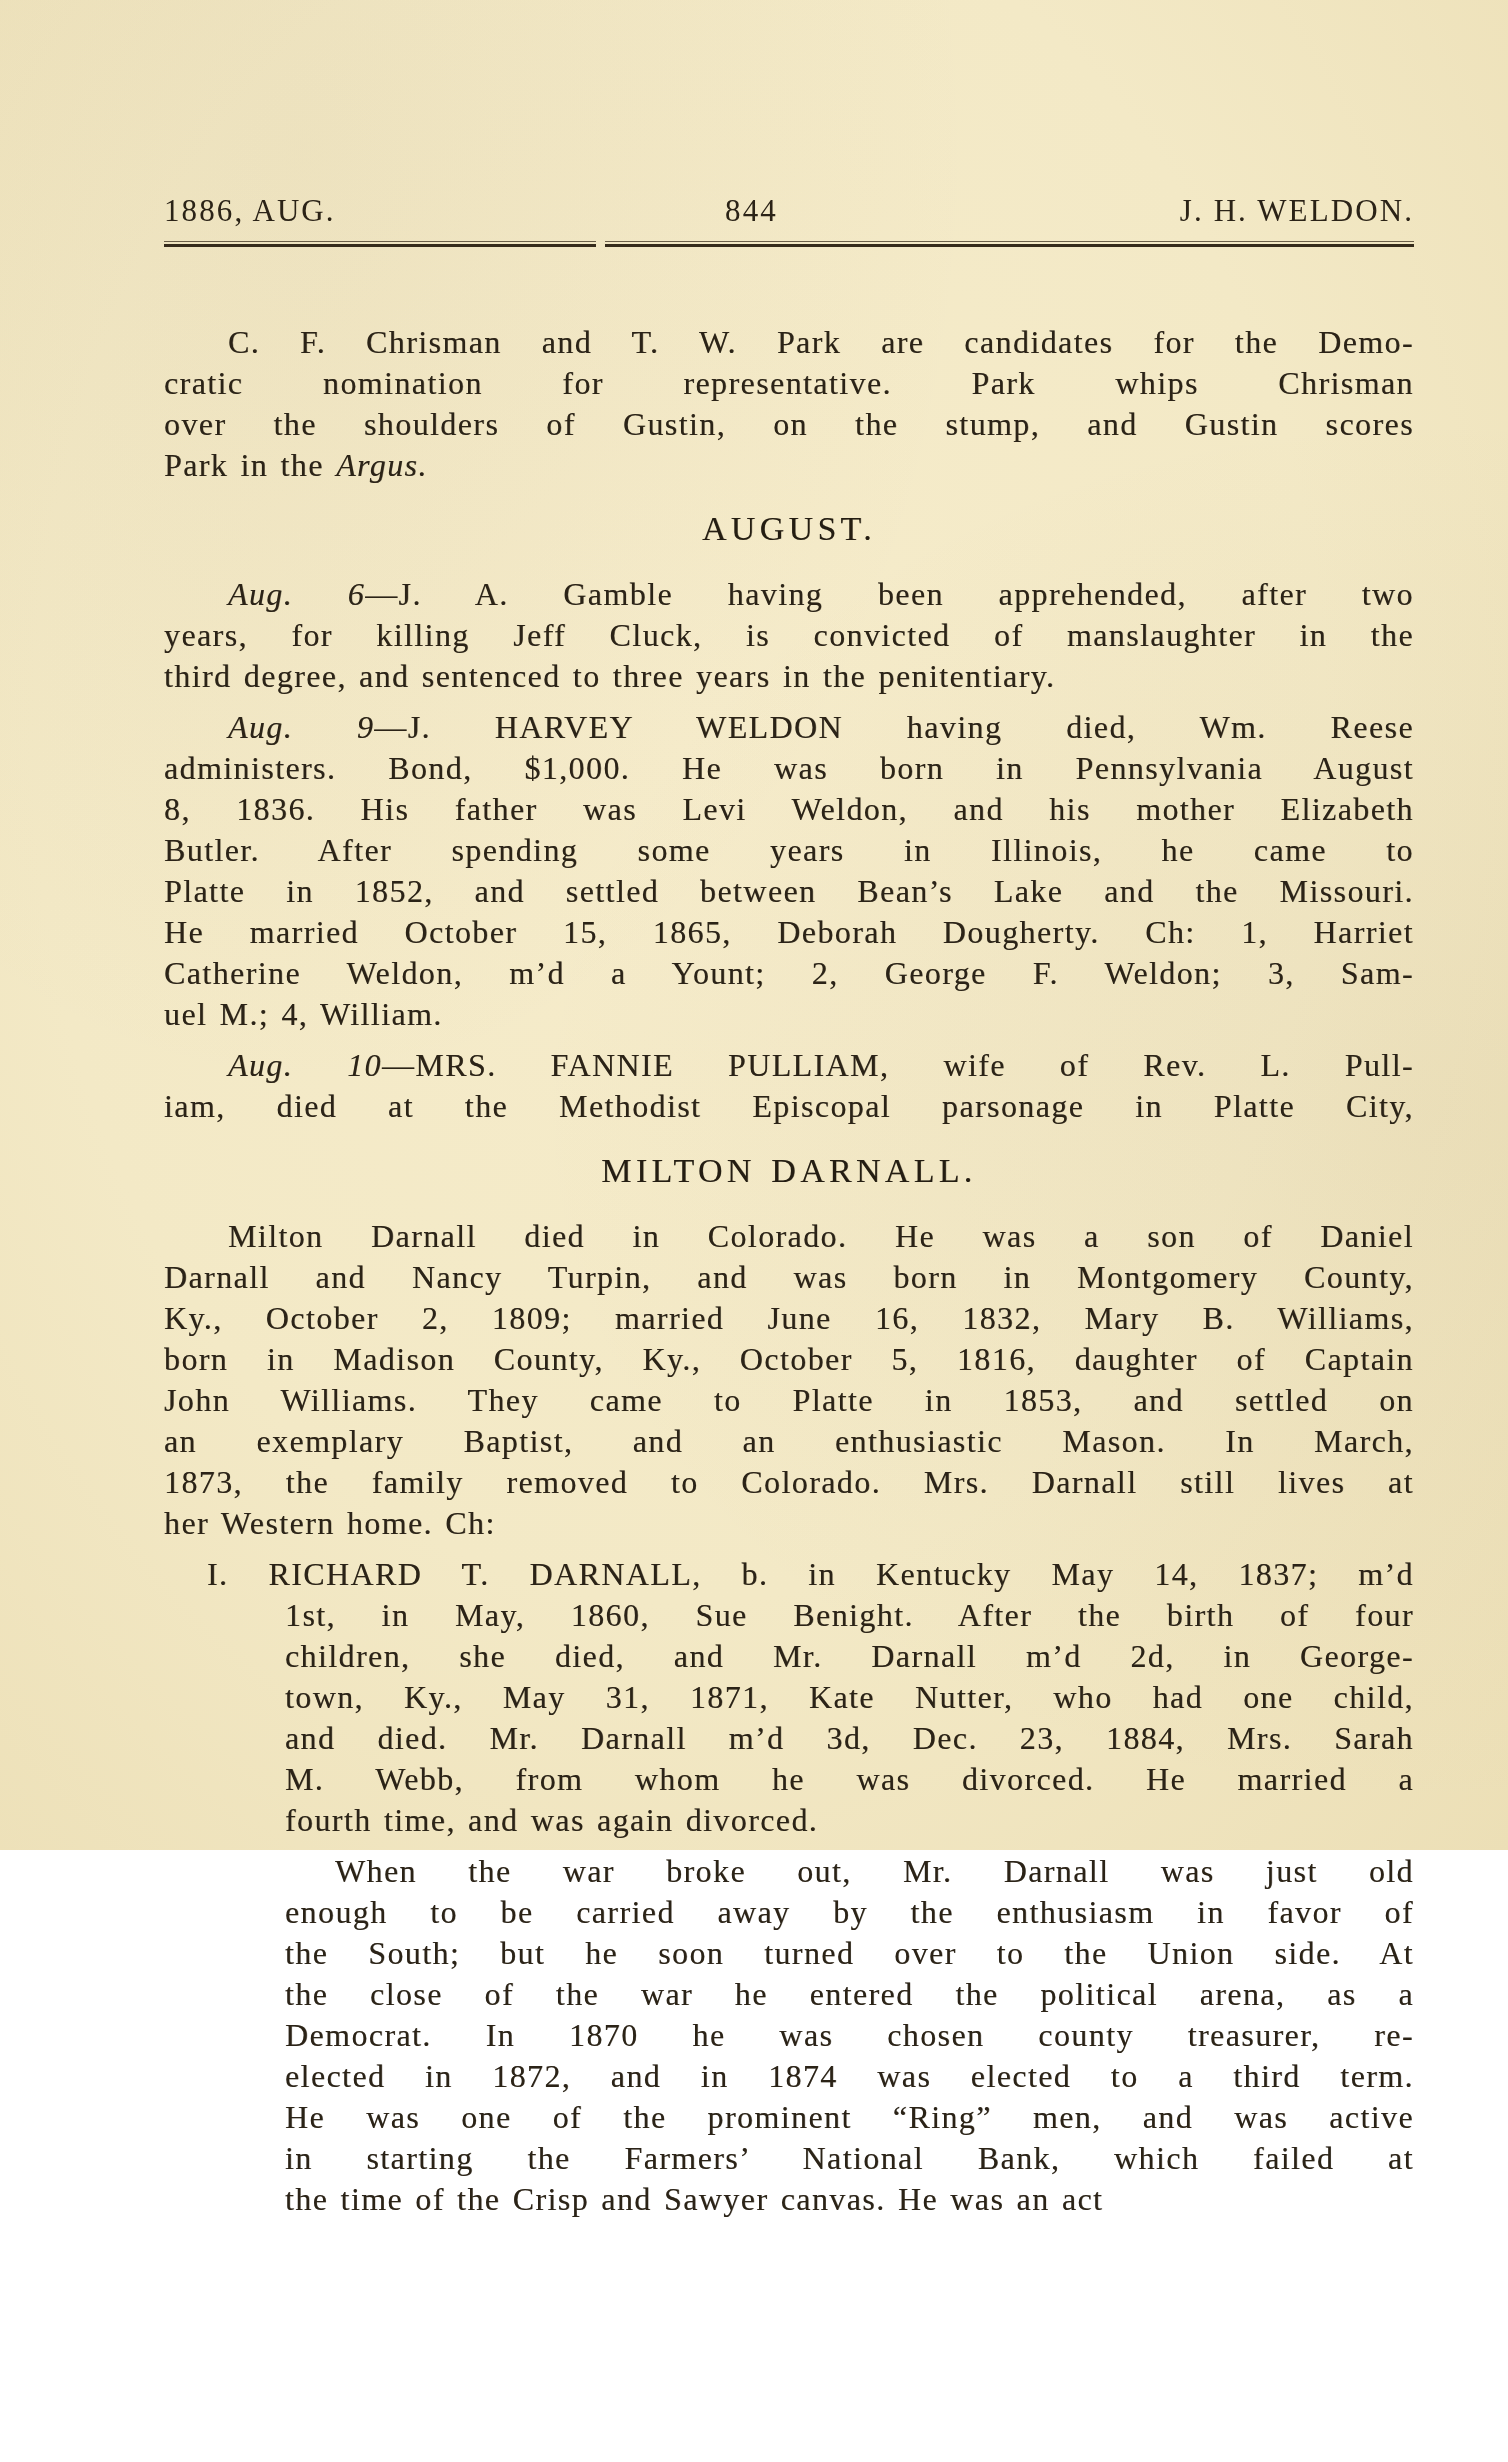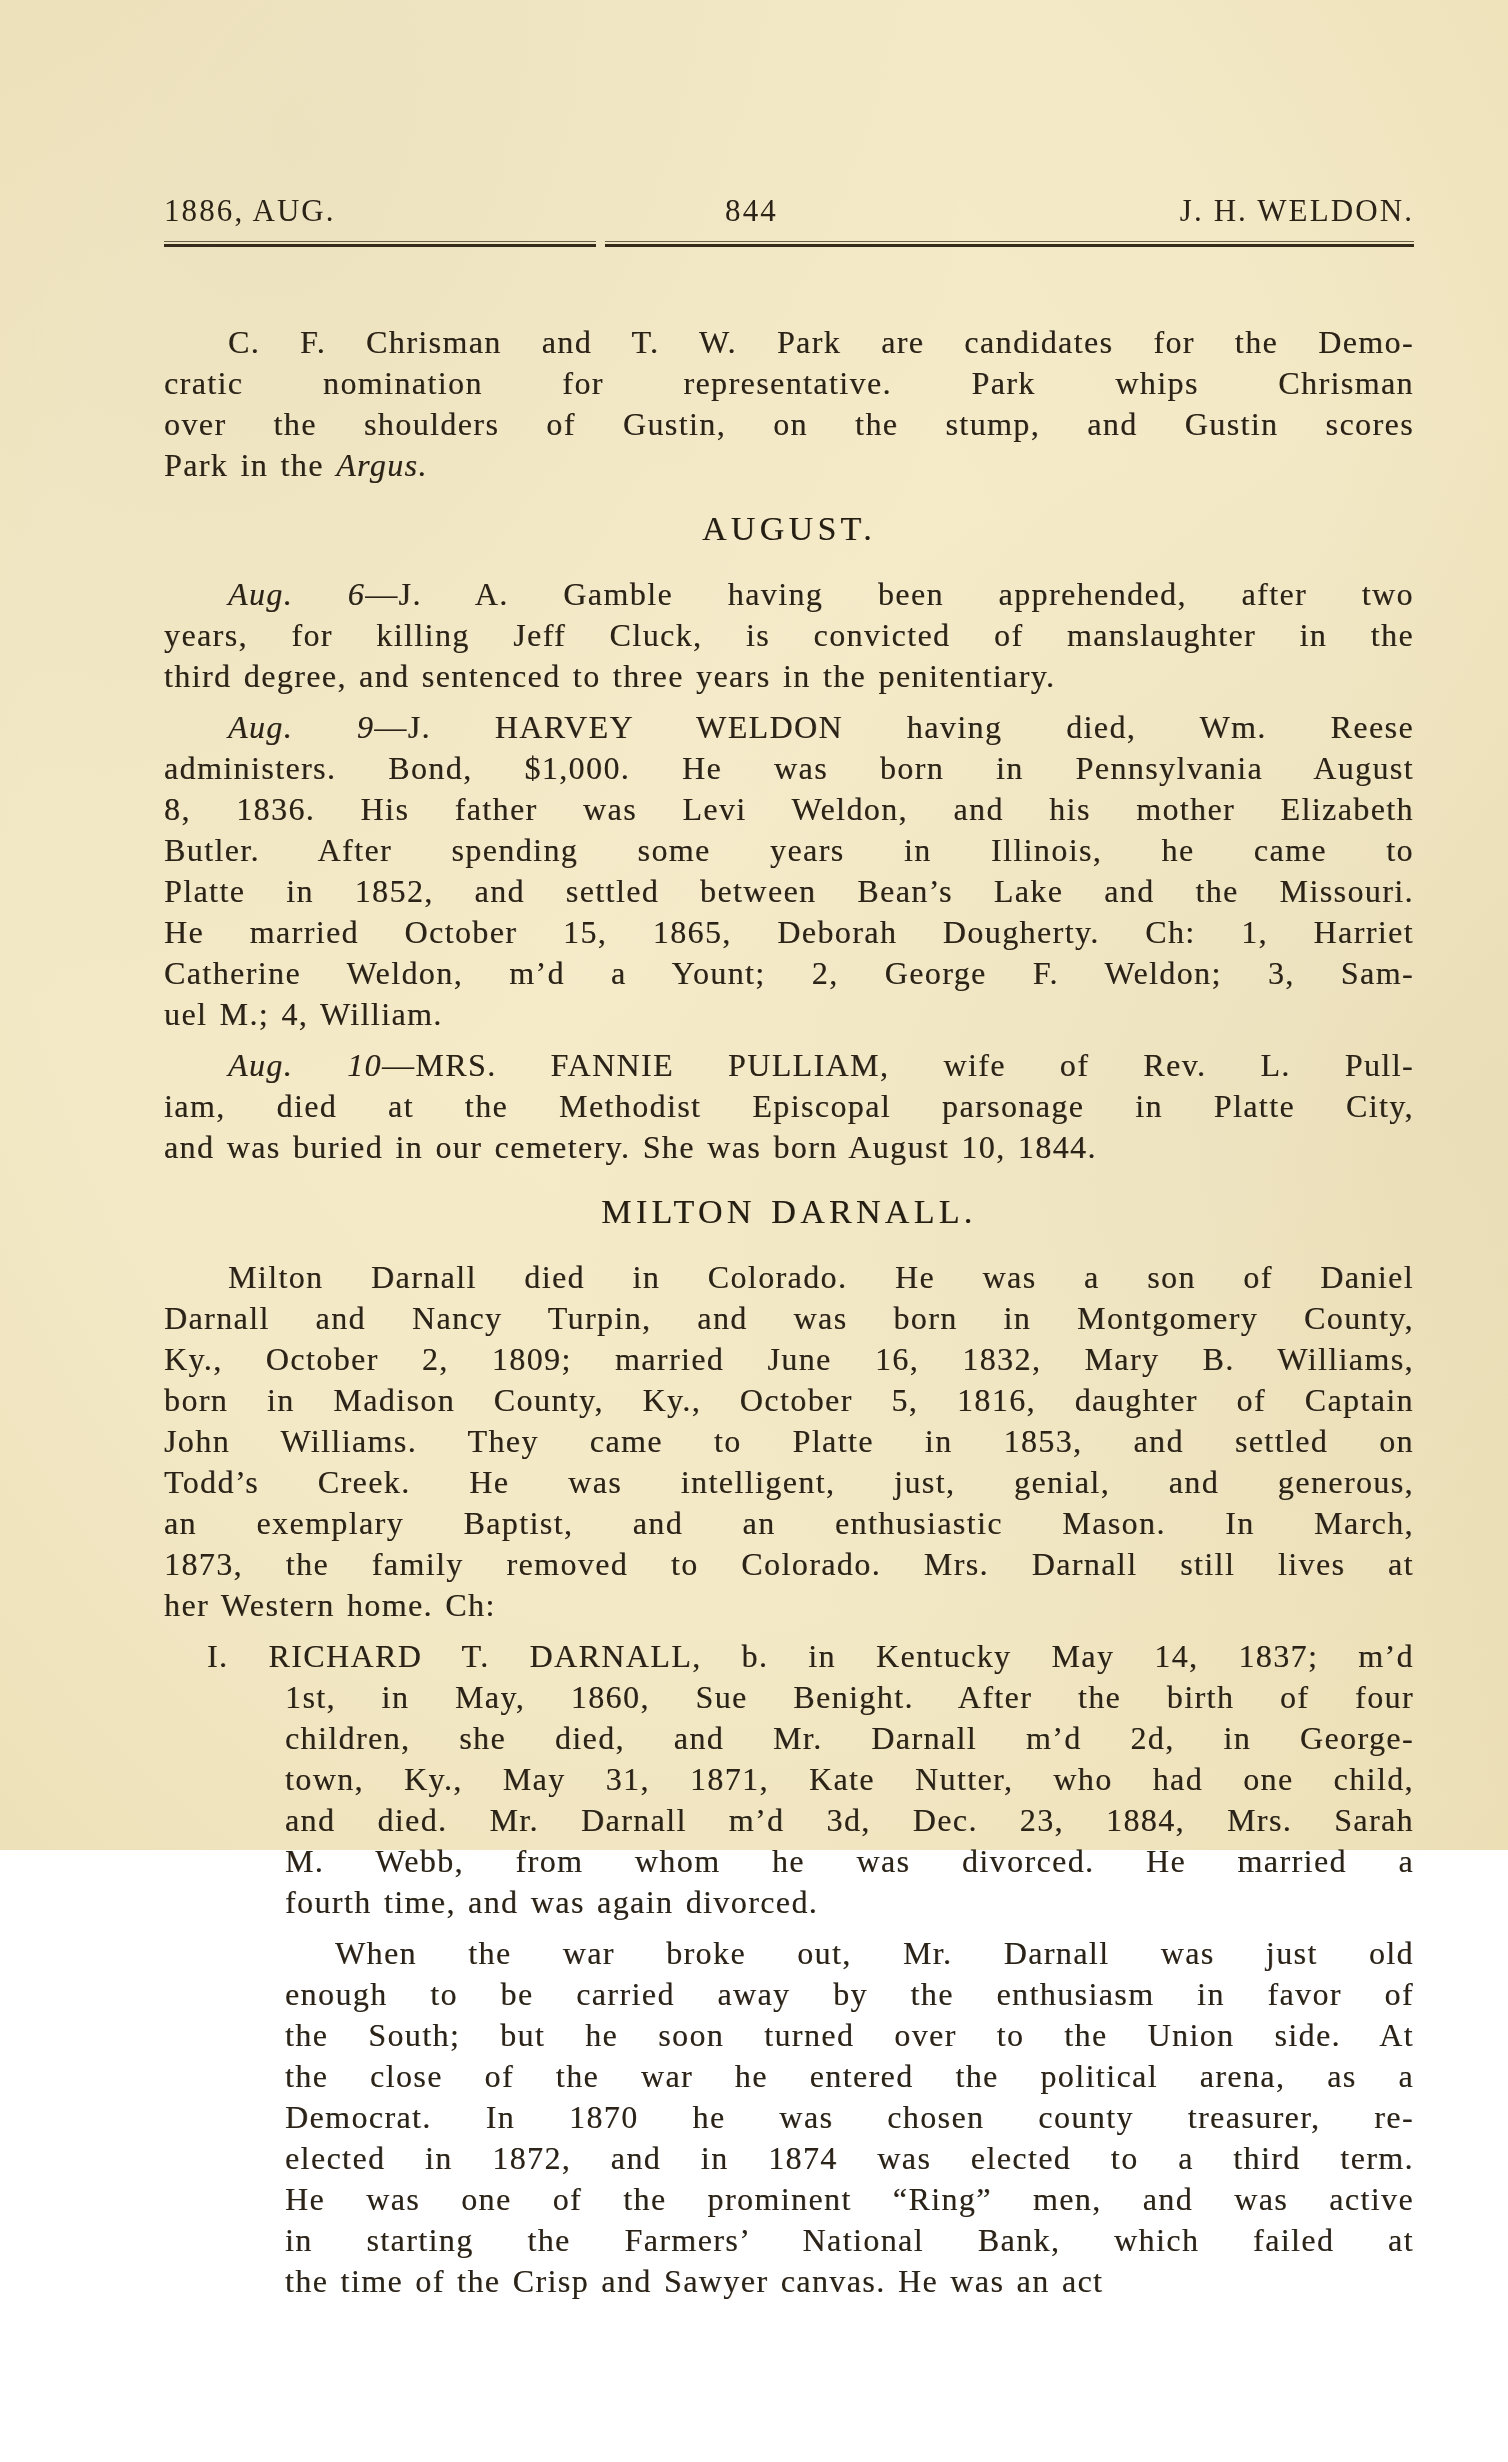--- a/index.html
+++ b/index.html
@@ -86,30 +86,28 @@
         <div class="line"><span class="rg">8, 1836.  His father was Levi Weldon, and his mother Elizabeth</span></div>
         <div class="line"><span class="rg">Butler.  After spending some years in Illinois, he came to</span></div>
         <div class="line"><span class="rg">Platte in 1852, and settled between Bean’s Lake and the Missouri.</span></div>
         <div class="line"><span class="rg">He married October 15, 1865, Deborah Dougherty.  Ch: 1, Harriet</span></div>
         <div class="line"><span class="rg">Catherine Weldon, m’d a Yount; 2, George F. Weldon; 3, Sam-</span></div>
         <div class="line last"><span class="rg">uel M.; 4, William.</span></div>
       </div>
       <div class="p p-indent">
         <div class="line"><span class="it">Aug. 10</span><span class="rg">—MRS. FANNIE PULLIAM, wife of Rev. L. Pull-</span></div>
         <div class="line"><span class="rg">iam, died at the Methodist Episcopal parsonage in Platte City,</span></div>
-        <div class="line last"><span class="rg">and was buried in our cemetery.  She was born August 10, 1844.</span></div>
       </div>
       <div class="heading">MILTON DARNALL.</div>
       <div class="p p-indent">
         <div class="line"><span class="rg">Milton Darnall died in Colorado.  He was a son of Daniel</span></div>
         <div class="line"><span class="rg">Darnall and Nancy Turpin, and was born in Montgomery County,</span></div>
         <div class="line"><span class="rg">Ky., October 2, 1809; married June 16, 1832, Mary B. Williams,</span></div>
         <div class="line"><span class="rg">born in Madison County, Ky., October 5, 1816, daughter of Captain</span></div>
         <div class="line"><span class="rg">John Williams.  They came to Platte in 1853, and settled on</span></div>
-        <div class="line"><span class="rg">Todd’s Creek.  He was intelligent, just, genial, and generous,</span></div>
         <div class="line"><span class="rg">an exemplary Baptist, and an enthusiastic Mason.  In March,</span></div>
         <div class="line"><span class="rg">1873, the family removed to Colorado.  Mrs. Darnall still lives at</span></div>
         <div class="line last"><span class="rg">her Western home.  Ch:</span></div>
       </div>
       <div class="p p-list">
         <div class="line"><span class="rg">I.  RICHARD T. DARNALL, b. in Kentucky May 14, 1837; m’d</span></div>
         <div class="line"><span class="rg">1st, in May, 1860, Sue Benight.  After the birth of four</span></div>
         <div class="line"><span class="rg">children, she died, and Mr. Darnall m’d 2d, in George-</span></div>
         <div class="line"><span class="rg">town, Ky., May 31, 1871, Kate Nutter, who had one child,</span></div>
         <div class="line"><span class="rg">and died.  Mr. Darnall m’d 3d, Dec. 23, 1884, Mrs. Sarah</span></div>

